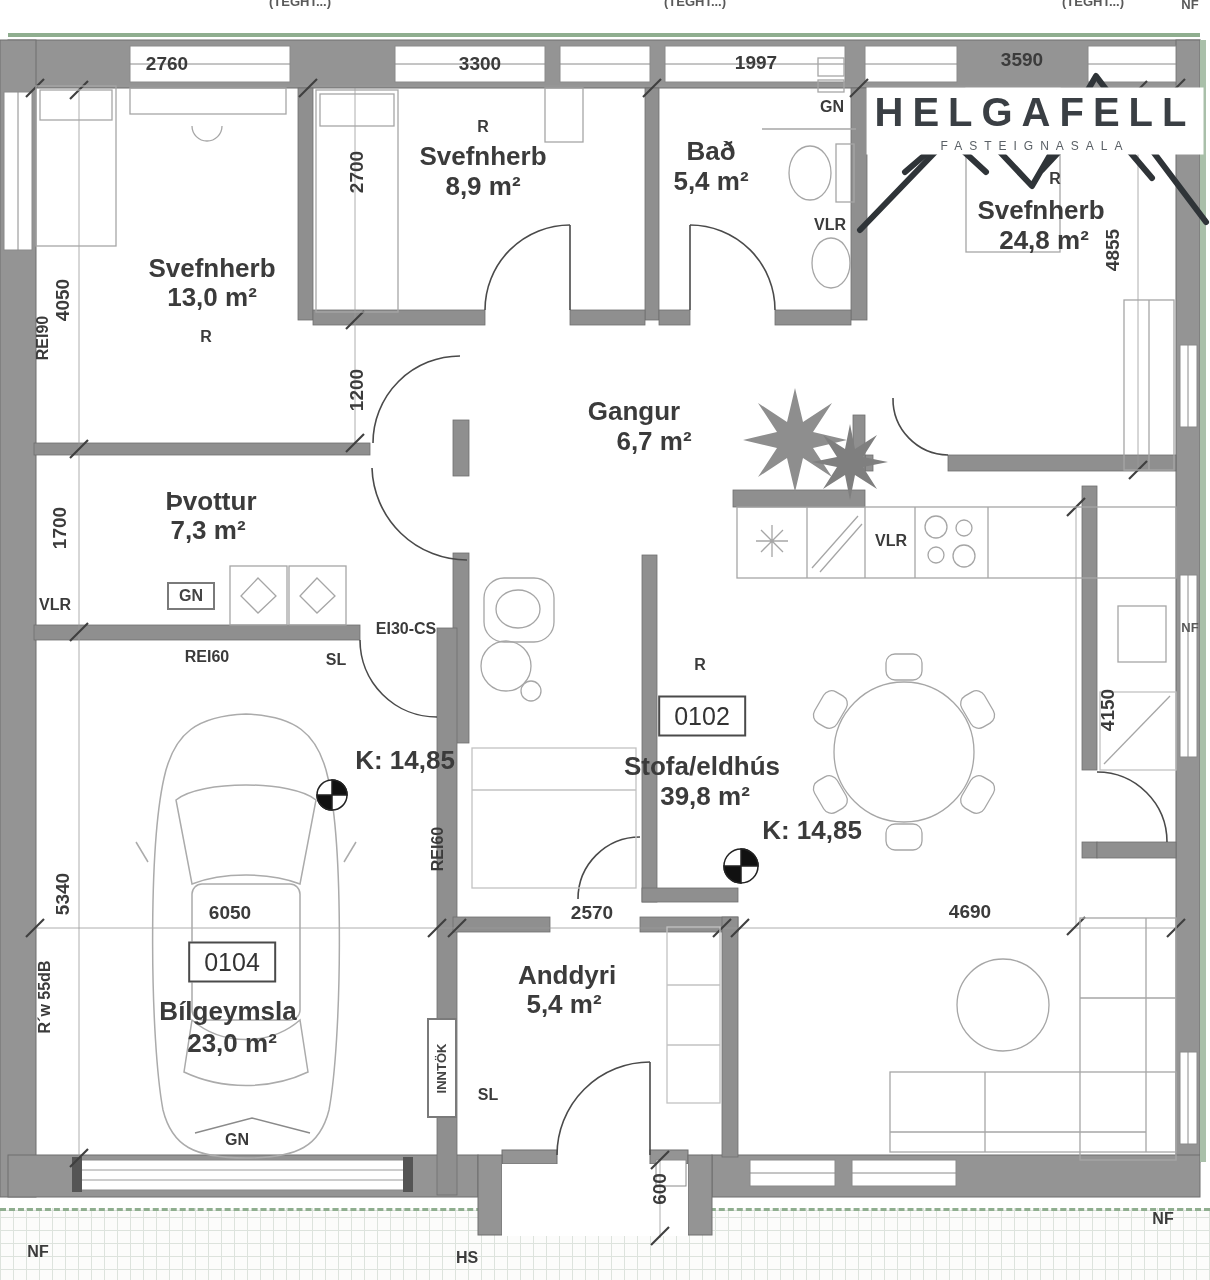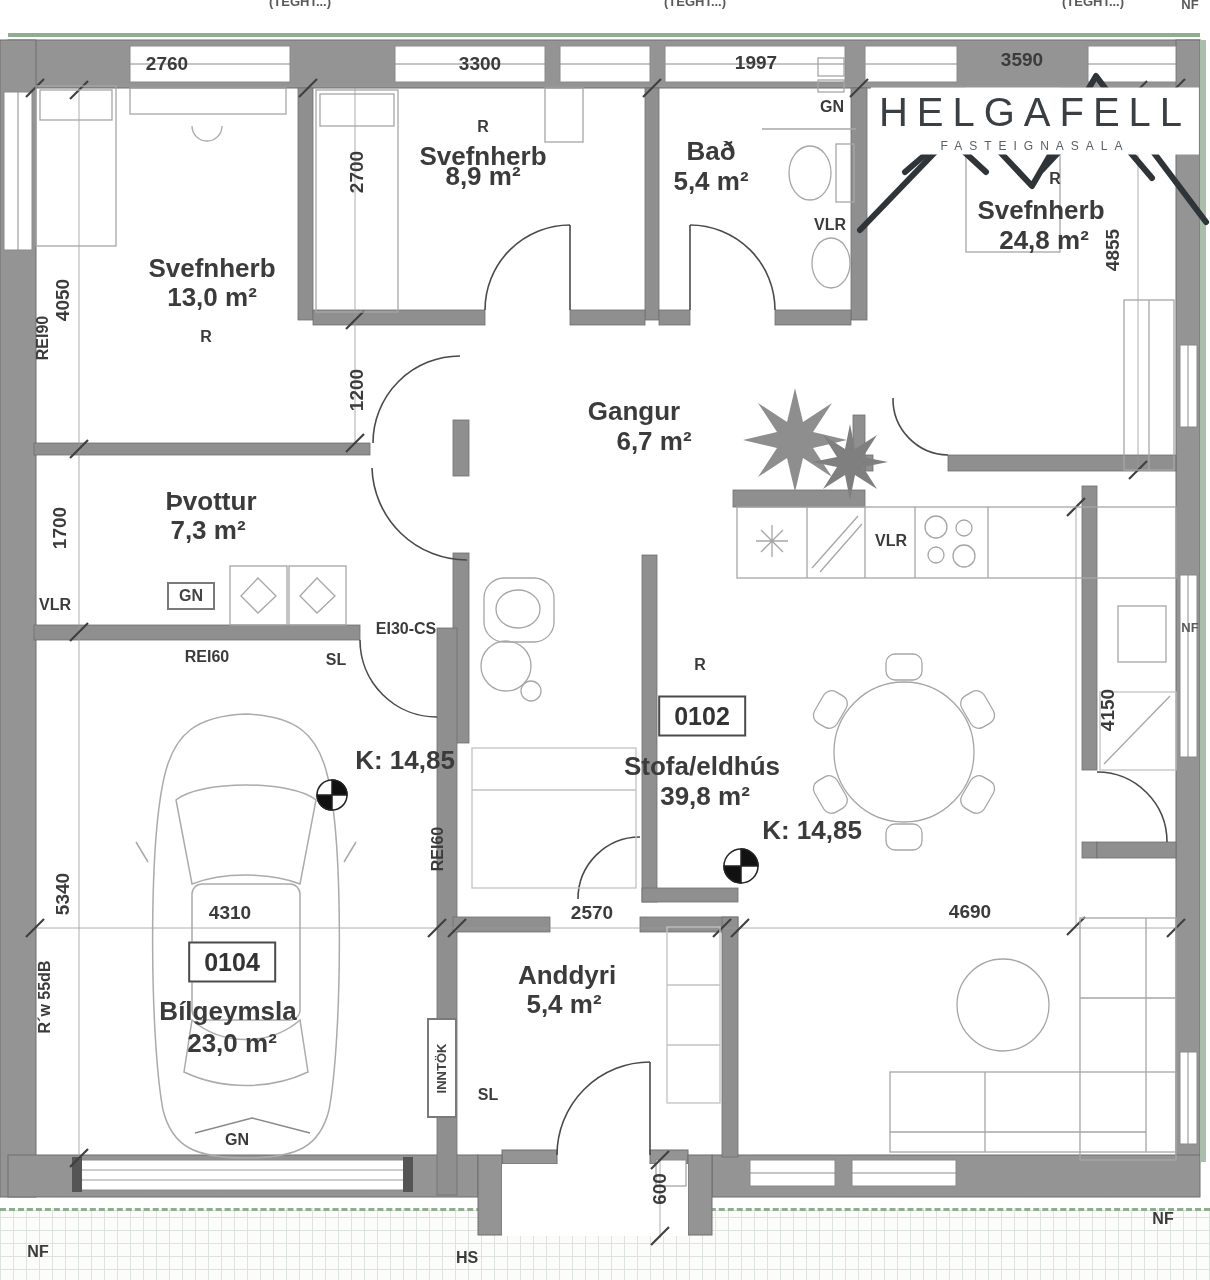--- a/index.html
+++ b/index.html
@@ -12,29 +12,29 @@
      border-top:3px dashed #8fae8f;}
   svg.draw{position:absolute;left:0;top:0;z-index:1;}
   .lbl{position:absolute;z-index:3;transform:translate(-50%,-50%);white-space:nowrap;
        color:#3b3b3b;font-weight:bold;line-height:1;}
   .v{transform:translate(-50%,-50%) rotate(-90deg);}
   .s22{font-size:26px;}
   .s19{font-size:19px;}
   .s16{font-size:16px;}
   .s13{font-size:13px;color:#5a5a5a;}
   .unitbox{position:absolute;z-index:3;transform:translate(-50%,-50%);background:#fff;
-       border:2px solid #4a4a4a;padding:4px 14px;font-size:25px;font-weight:bold;color:#333;}
+       border:2px solid #4a4a4a;padding:4px 14px;font-size:25px;font-weight:normal;color:#333;}
   .gnbox{position:absolute;z-index:3;transform:translate(-50%,-50%);background:#fff;
        border:2px solid #7a7a7a;padding:3px 10px;font-size:16px;font-weight:bold;color:#444;}
   .inntokbox{position:absolute;z-index:3;left:427px;top:1018px;width:26px;height:96px;
        background:#fff;border:2px solid #7a7a7a;display:flex;align-items:center;justify-content:center;}
   .inntokbox span{transform:rotate(-90deg);font-size:13px;font-weight:bold;color:#444;white-space:nowrap;}
   #logotext{position:absolute;z-index:4;left:1035px;top:121px;transform:translate(-50%,-50%);
        text-align:center;background:#fff;padding:2px 8px;}
-  #logotext .t1{font-size:40px;letter-spacing:9px;color:#3a3f44;font-weight:400;}
+  #logotext .t1{font-size:40px;letter-spacing:9px;color:#3a3f44;font-weight:700;}
   #logotext .t2{font-size:12px;letter-spacing:7px;color:#5a6066;font-weight:400;margin-top:4px;}
   svg.logo{position:absolute;left:0;top:0;z-index:2;}
 </style>
 </head>
 <body>
 
 <div id="plan">
 
   <div id="terrace"></div>
 
@@ -322,37 +322,37 @@
   <div class="lbl s19" style="left:480px;top:63px">3300</div>
   <div class="lbl s19" style="left:756px;top:62px">1997</div>
   <div class="lbl s19" style="left:1022px;top:59px">3590</div>
   <div class="lbl s19 v" style="left:62px;top:300px">4050</div>
   <div class="lbl s19 v" style="left:356px;top:172px">2700</div>
   <div class="lbl s19 v" style="left:356px;top:390px">1200</div>
   <div class="lbl s19 v" style="left:59px;top:528px">1700</div>
   <div class="lbl s19 v" style="left:62px;top:894px">5340</div>
   <div class="lbl s19 v" style="left:1112px;top:250px">4855</div>
   <div class="lbl s19 v" style="left:1107px;top:710px">4150</div>
-  <div class="lbl s19" style="left:230px;top:912px">4310</div>
+  <div class="lbl s19" style="left:230px;top:912px">6050</div>
   <div class="lbl s19" style="left:592px;top:912px">2570</div>
   <div class="lbl s19" style="left:970px;top:911px">4690</div>
   <div class="lbl s19 v" style="left:659px;top:1189px">600</div>
 
   <div class="lbl s16 v" style="left:43px;top:338px">REI90</div>
   <div class="lbl s16" style="left:207px;top:657px">REI60</div>
   <div class="lbl s16 v" style="left:438px;top:849px">REI60</div>
   <div class="lbl s16" style="left:406px;top:629px">EI30-CS</div>
   <div class="lbl s16 v" style="left:45px;top:997px">R´w 55dB</div>
 
   <div class="lbl s22" style="left:212px;top:268px">Svefnherb</div>
   <div class="lbl s22" style="left:212px;top:297px">13,0 m²</div>
   <div class="lbl s16" style="left:206px;top:337px">R</div>
   <div class="lbl s16" style="left:483px;top:127px">R</div>
   <div class="lbl s22" style="left:483px;top:156px">Svefnherb</div>
-  <div class="lbl s22" style="left:483px;top:176px">8,9 m²</div>
+  <div class="lbl s22" style="left:483px;top:186px">8,9 m²</div>
   <div class="lbl s22" style="left:711px;top:151px">Bað</div>
   <div class="lbl s22" style="left:711px;top:181px">5,4 m²</div>
   <div class="lbl s16" style="left:1055px;top:179px">R</div>
   <div class="lbl s22" style="left:1041px;top:210px">Svefnherb</div>
   <div class="lbl s22" style="left:1044px;top:240px">24,8 m²</div>
   <div class="lbl s22" style="left:634px;top:411px">Gangur</div>
   <div class="lbl s22" style="left:654px;top:441px">6,7 m²</div>
   <div class="lbl s22" style="left:211px;top:501px">Þvottur</div>
   <div class="lbl s22" style="left:208px;top:530px">7,3 m²</div>
   <div class="lbl s16" style="left:700px;top:665px">R</div>

